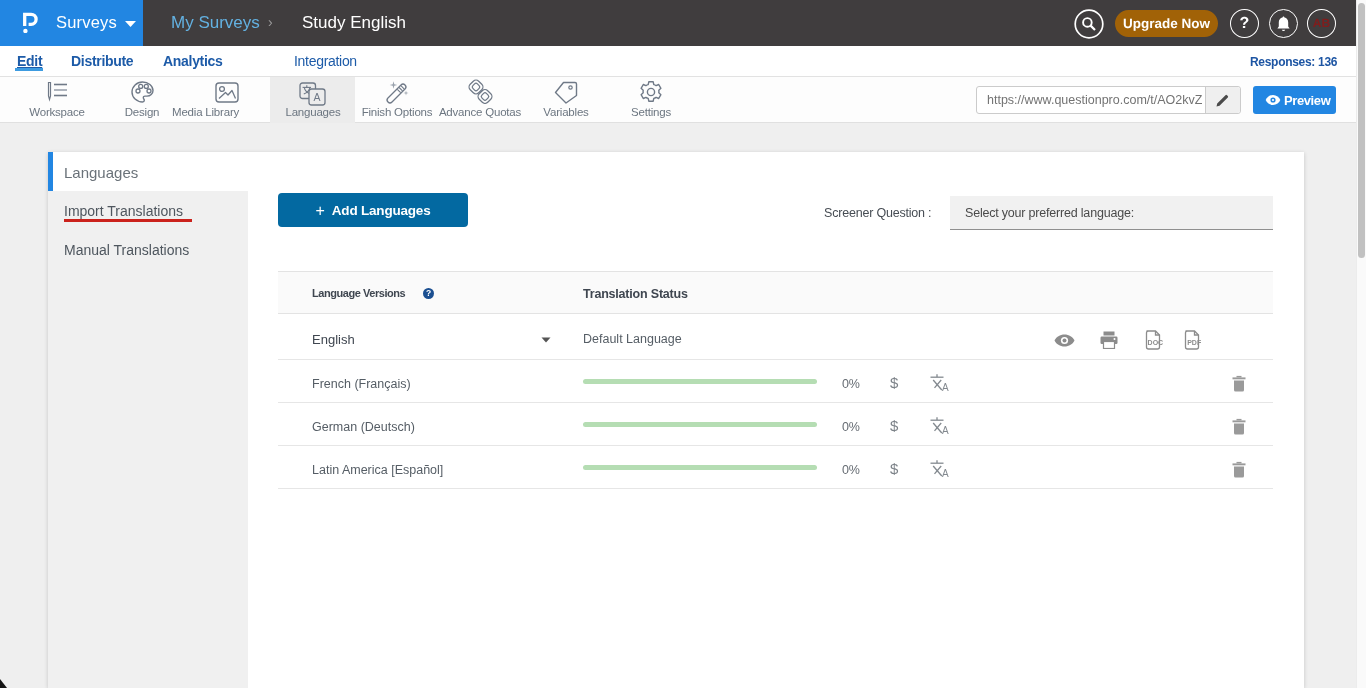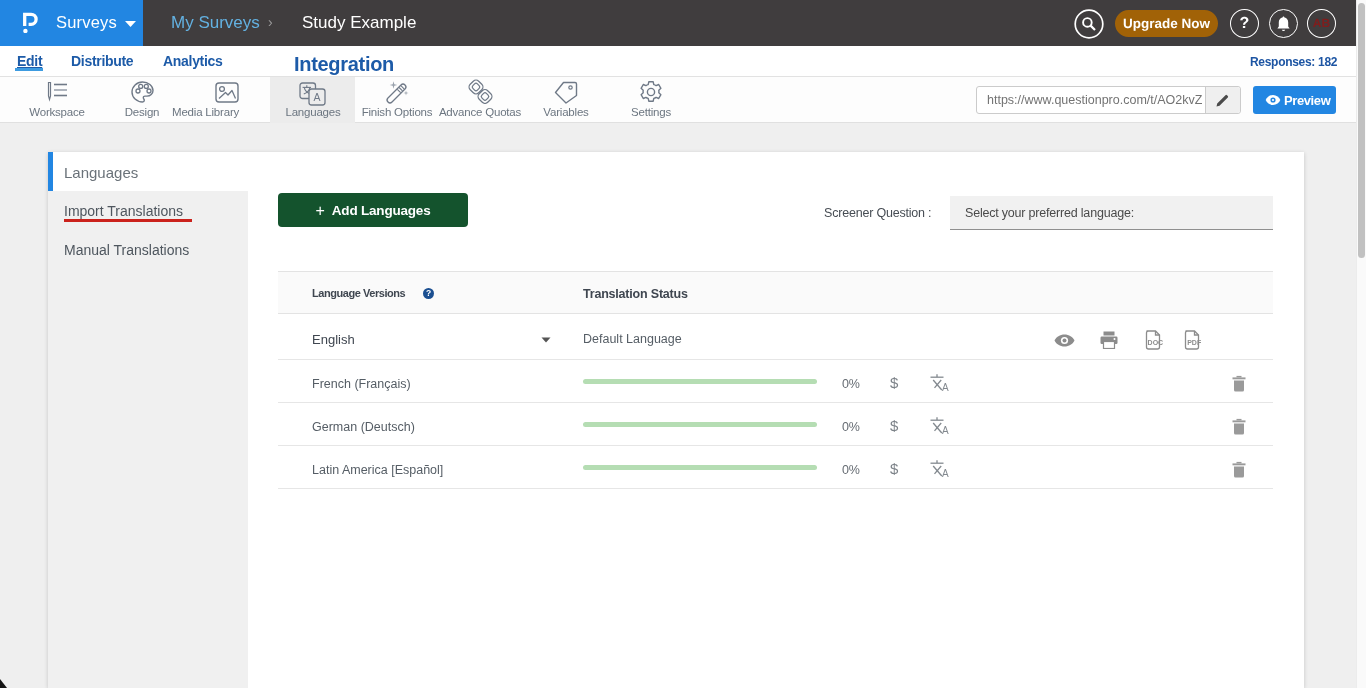--- a/index.html
+++ b/index.html
@@ -17,43 +17,43 @@
   <path d="M1.7 14 V2.3 H8.1 A5 5 0 0 1 8.1 12.3 H5.6" fill="none" stroke="#fff" stroke-width="3.3"></path>
   <circle cx="2.4" cy="19" r="2.2" fill="#fff"></circle>
 </svg>
 <div class="abs" style="left:56px;top:13px;color:#fff;font-size:16.5px;letter-spacing:.2px;">Surveys</div>
 <svg class="abs" style="left:124px;top:20px;" width="13" height="8" viewBox="0 0 13 8">
     <path d="M1 1 L6.5 7 L12 1 Z" fill="#fff"></path>
   </svg>
 
 <div class="abs" style="left:171px;top:13px;color:#63b1e1;font-size:17px;">My Surveys</div>
 <div class="abs" style="left:268px;top:14px;color:#9a9a9a;font-size:14px;">›</div>
-<div class="abs" style="left:302px;top:13px;color:#ffffff;font-size:17px;">Study Example</div>
+<div class="abs" style="left:302px;top:13px;color:#ffffff;font-size:17px;">Study English</div>
 
 <svg class="abs" style="left:1074px;top:8.5px;" width="30" height="30" viewBox="0 0 30 30">
   <circle cx="15" cy="15" r="13.8" fill="none" stroke="#fff" stroke-width="1.7"></circle>
   <circle cx="13.4" cy="13.4" r="4.3" fill="none" stroke="#fff" stroke-width="1.9"></circle>
   <line x1="16.6" y1="16.6" x2="21" y2="21" stroke="#fff" stroke-width="2.2"></line>
 </svg>
 <div class="abs" style="left:1115px;top:10px;width:103px;height:27px;border-radius:14px;background:#a16207;color:#fff;font-size:13.5px;font-weight:bold;text-align:center;line-height:27px;transform:rotate(.03deg);">Upgrade Now</div>
 <div class="abs" style="left:1230px;top:9px;width:29px;height:29px;border-radius:50%;border:1.6px solid #fff;color:#fff;font-size:16px;font-weight:bold;text-align:center;line-height:26px;transform:rotate(.03deg);">?</div>
 <div class="abs" style="left:1269px;top:9px;width:29px;height:29px;border-radius:50%;border:1.6px solid #fff;"></div>
 <svg class="abs" style="left:1276px;top:15.5px;" width="15" height="17" viewBox="0 0 15 17">
   <path d="M7.5 0.5 C7.9 0.5 8.5 0.9 8.5 1.6 C10.8 2.1 12.2 3.9 12.2 6.3 L12.2 10.5 L13.6 12.5 L1.4 12.5 L2.8 10.5 L2.8 6.3 C2.8 3.9 4.2 2.1 6.5 1.6 C6.5 0.9 7.1 0.5 7.5 0.5 Z" fill="#fff"></path>
   <path d="M5.8 13.8 a1.8 1.8 0 0 0 3.4 0 Z" fill="#fff"></path>
 </svg>
 <div class="abs" style="left:1307px;top:9px;width:29px;height:29px;border-radius:50%;border:1.6px solid #fff;color:#7f1d1d;font-size:12px;font-weight:bold;text-align:center;line-height:26px;transform:rotate(.03deg);">AB</div>
 
 <div class="abs" style="left:0;top:46px;width:1357px;height:31px;background:#fff;border-bottom:1px solid #e2e2e2;"></div>
 <div class="abs" style="left:17px;top:53px;color:#1d5ba8;font-size:14px;font-weight:600;letter-spacing:-0.3px;text-decoration:underline;">Edit</div>
 <div class="abs" style="left:15px;top:68px;width:28px;height:2.5px;background:#3d9be0;"></div>
 <div class="abs" style="left:71px;top:53px;color:#1d5ba8;font-size:14px;font-weight:600;letter-spacing:-0.3px;">Distribute</div>
 <div class="abs" style="left:163px;top:53px;color:#1d5ba8;font-size:14px;font-weight:600;letter-spacing:-0.3px;">Analytics</div>
-<div class="abs" style="left:250px;top:53px;color:#1d5ba8;font-size:20px;font-weight:700;letter-spacing:-0.3px;padding-left:44px;">Integration</div>
-<div class="abs" style="left:1250px;top:55px;width:84px;text-align:right;color:#1d55a3;font-size:12px;font-weight:600;letter-spacing:-0.3px;white-space:nowrap;">Responses: 182</div>
+<div class="abs" style="left:250px;top:53px;color:#1d5ba8;font-size:14px;font-weight:400;letter-spacing:-0.3px;padding-left:44px;">Integration</div>
+<div class="abs" style="left:1250px;top:55px;width:84px;text-align:right;color:#1d55a3;font-size:12px;font-weight:600;letter-spacing:-0.3px;white-space:nowrap;">Responses: 136</div>
 
 <div class="abs" style="left:0;top:77px;width:1357px;height:46px;background:#fdfdfd;border-bottom:1px solid #e0e0e0;"></div>
 <div class="abs" style="left:270px;top:77px;width:85px;height:46px;background:#ececec;"></div>
 
 <svg class="abs" style="left:45px;top:81px;" width="24" height="22" viewBox="0 0 24 22">
   <path d="M3.5 1.5 L5.5 1.5 L5.5 15 L4.5 18.5 L3.5 15 Z" fill="none" stroke="#6f7987" stroke-width="1.2"></path>
   <line x1="9" y1="3.5" x2="22" y2="3.5" stroke="#6f7987" stroke-width="1.6"></line>
   <line x1="9" y1="9" x2="22" y2="9" stroke="#9aa2ad" stroke-width="1.6"></line>
   <line x1="9" y1="14.5" x2="22" y2="14.5" stroke="#6f7987" stroke-width="1.6"></line>
 </svg>
@@ -143,21 +143,21 @@
 <div class="abs" style="left:48px;top:152px;width:1256px;height:536px;background:#fff;box-shadow:0 1px 4px rgba(0,0,0,0.18);"></div>
 
 <div class="abs" style="left:48px;top:152px;width:5px;height:39px;background:#2286e2;"></div>
 <div class="abs" style="left:64px;top:164px;color:#6a7279;font-size:15px;">Languages</div>
 
 <div class="abs" style="left:48px;top:191px;width:200px;height:497px;background:#f0f0f0;"></div>
 <div class="abs" style="left:64px;top:203px;color:#4e565e;font-size:14px;">Import Translations</div>
 <div class="abs" style="left:64px;top:219px;width:128px;height:2.5px;background:#cb221c;"></div>
 <div class="abs" style="left:64px;top:242px;color:#4e565e;font-size:14px;">Manual Translations</div>
 
-<div class="abs" style="left:278px;top:193px;width:190px;height:34px;background:#14532d;border-radius:4px;color:#fff;text-align:center;line-height:34px;font-size:13.5px;font-weight:bold;letter-spacing:-0.2px;"><span style="font-weight:normal;font-size:16px;position:relative;top:.5px;">+</span>&nbsp;&nbsp;Add Languages</div>
+<div class="abs" style="left:278px;top:193px;width:190px;height:34px;background:#0369a1;border-radius:4px;color:#fff;text-align:center;line-height:34px;font-size:13.5px;font-weight:bold;letter-spacing:-0.2px;"><span style="font-weight:normal;font-size:16px;position:relative;top:.5px;">+</span>&nbsp;&nbsp;Add Languages</div>
 
 <div class="abs" style="left:824px;top:206px;color:#474d54;font-size:12.5px;letter-spacing:-0.2px;">Screener Question :</div>
 <div class="abs" style="left:950px;top:196px;width:323px;height:34px;background:#f1f1f1;border-bottom:1px solid #8f8f8f;"></div>
 <div class="abs" style="left:965px;top:206px;color:#4a4a4a;font-size:12.5px;letter-spacing:-0.2px;">Select your preferred language:</div>
 
 <div class="abs" style="left:278px;top:271px;width:995px;height:43px;background:#fafafa;border-top:1px solid #e3e3e3;border-bottom:1px solid #e3e3e3;"></div>
 <div class="abs" style="left:312px;top:287px;color:#3f4650;font-size:11px;font-weight:bold;letter-spacing:-0.45px;">Language Versions</div>
 <div class="abs" style="left:423px;top:288px;width:11px;height:11px;border-radius:50%;background:#1b4f91;color:#fff;font-size:8.5px;font-weight:bold;text-align:center;line-height:11px;">?</div>
 <div class="abs" style="left:583px;top:287px;color:#3f4650;font-size:12.5px;font-weight:bold;letter-spacing:-0.2px;">Translation Status</div>
 

